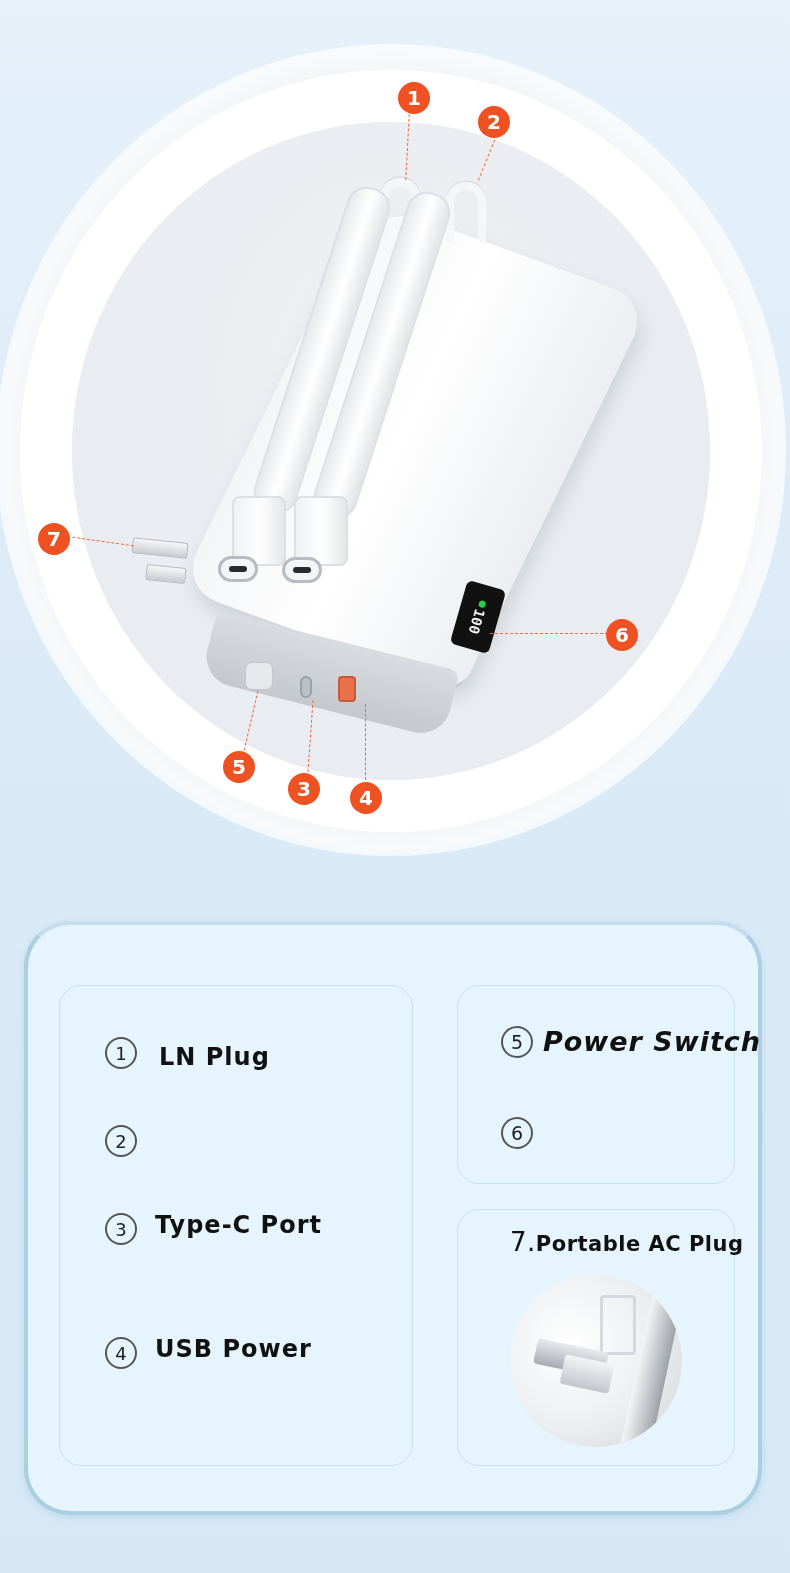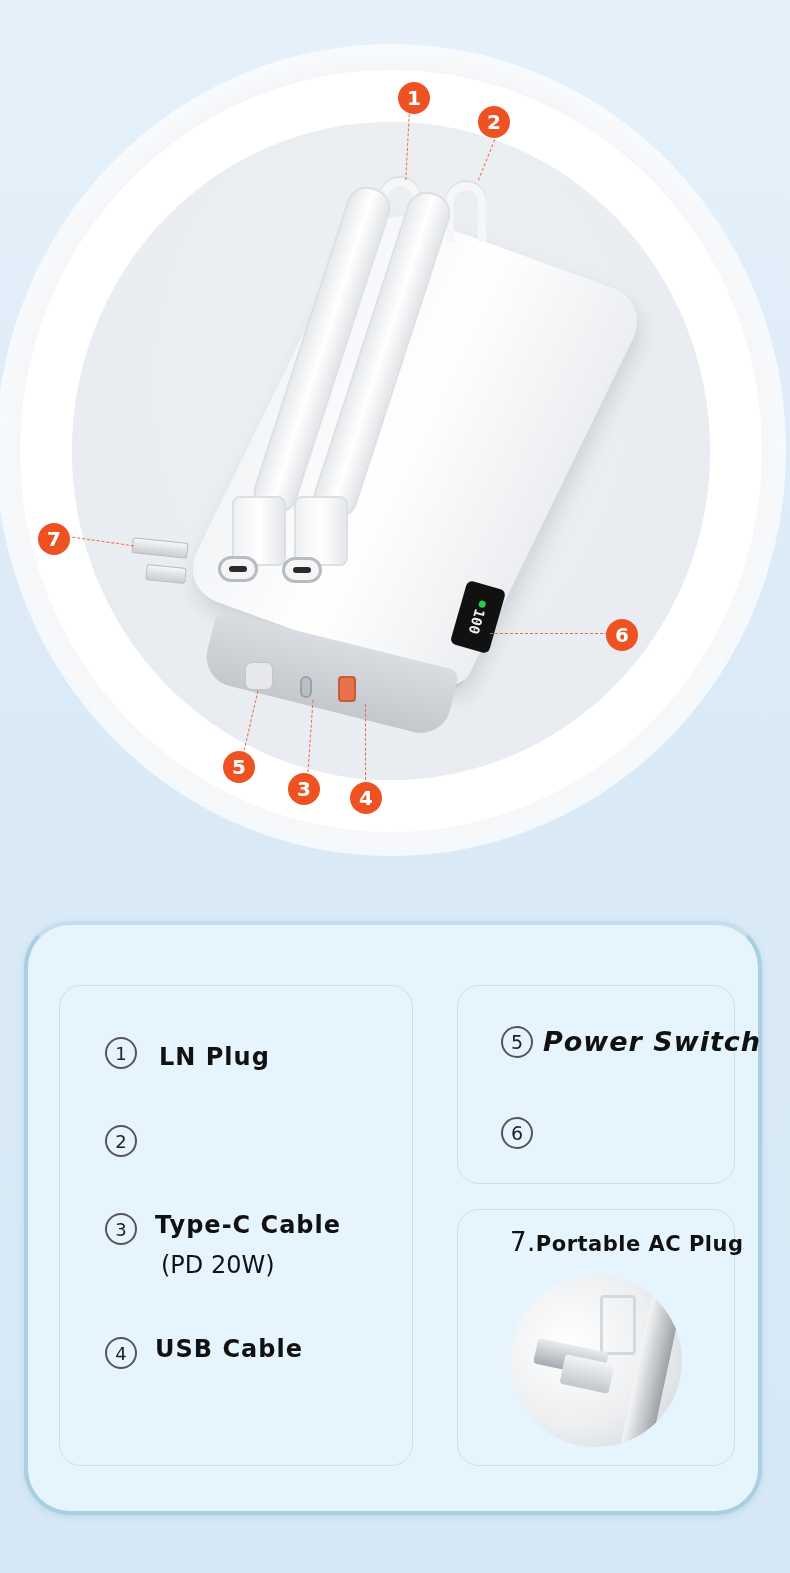--- a/index.html
+++ b/index.html
@@ -194,28 +194,27 @@
 <div class="item" style="left:105px; top:1037px;">
   <span class="num">1</span>
   <span class="label" style="padding-left:4px;">LN Plug</span>
 </div>
 <div class="item" style="left:105px; top:1125px;">
   <span class="num">2</span>
 </div>
 <div class="item" style="left:105px; top:1213px;">
   <span class="num">3</span>
   <span class="label" style="margin-top:-8px;">
-    <span>Type-C Cable</span>
-    <span class="sub">(PD 20W)</span>
+    <span>Type-C Port</span>
   </span>
 </div>
 <div class="item" style="left:105px; top:1337px;">
   <span class="num">4</span>
   <span class="label" style="margin-top:-8px;">
-    <span>USB Cable</span>
+    <span>USB Power</span>
   </span>
 </div>
 
 <div class="card card-rt"></div>
 <div class="item item-r" style="left:501px; top:1026px;">
   <span class="num">5</span>
   <span class="label">Power Switch</span>
 </div>
 <div class="item item-r" style="left:501px; top:1117px;">
   <span class="num">6</span>

